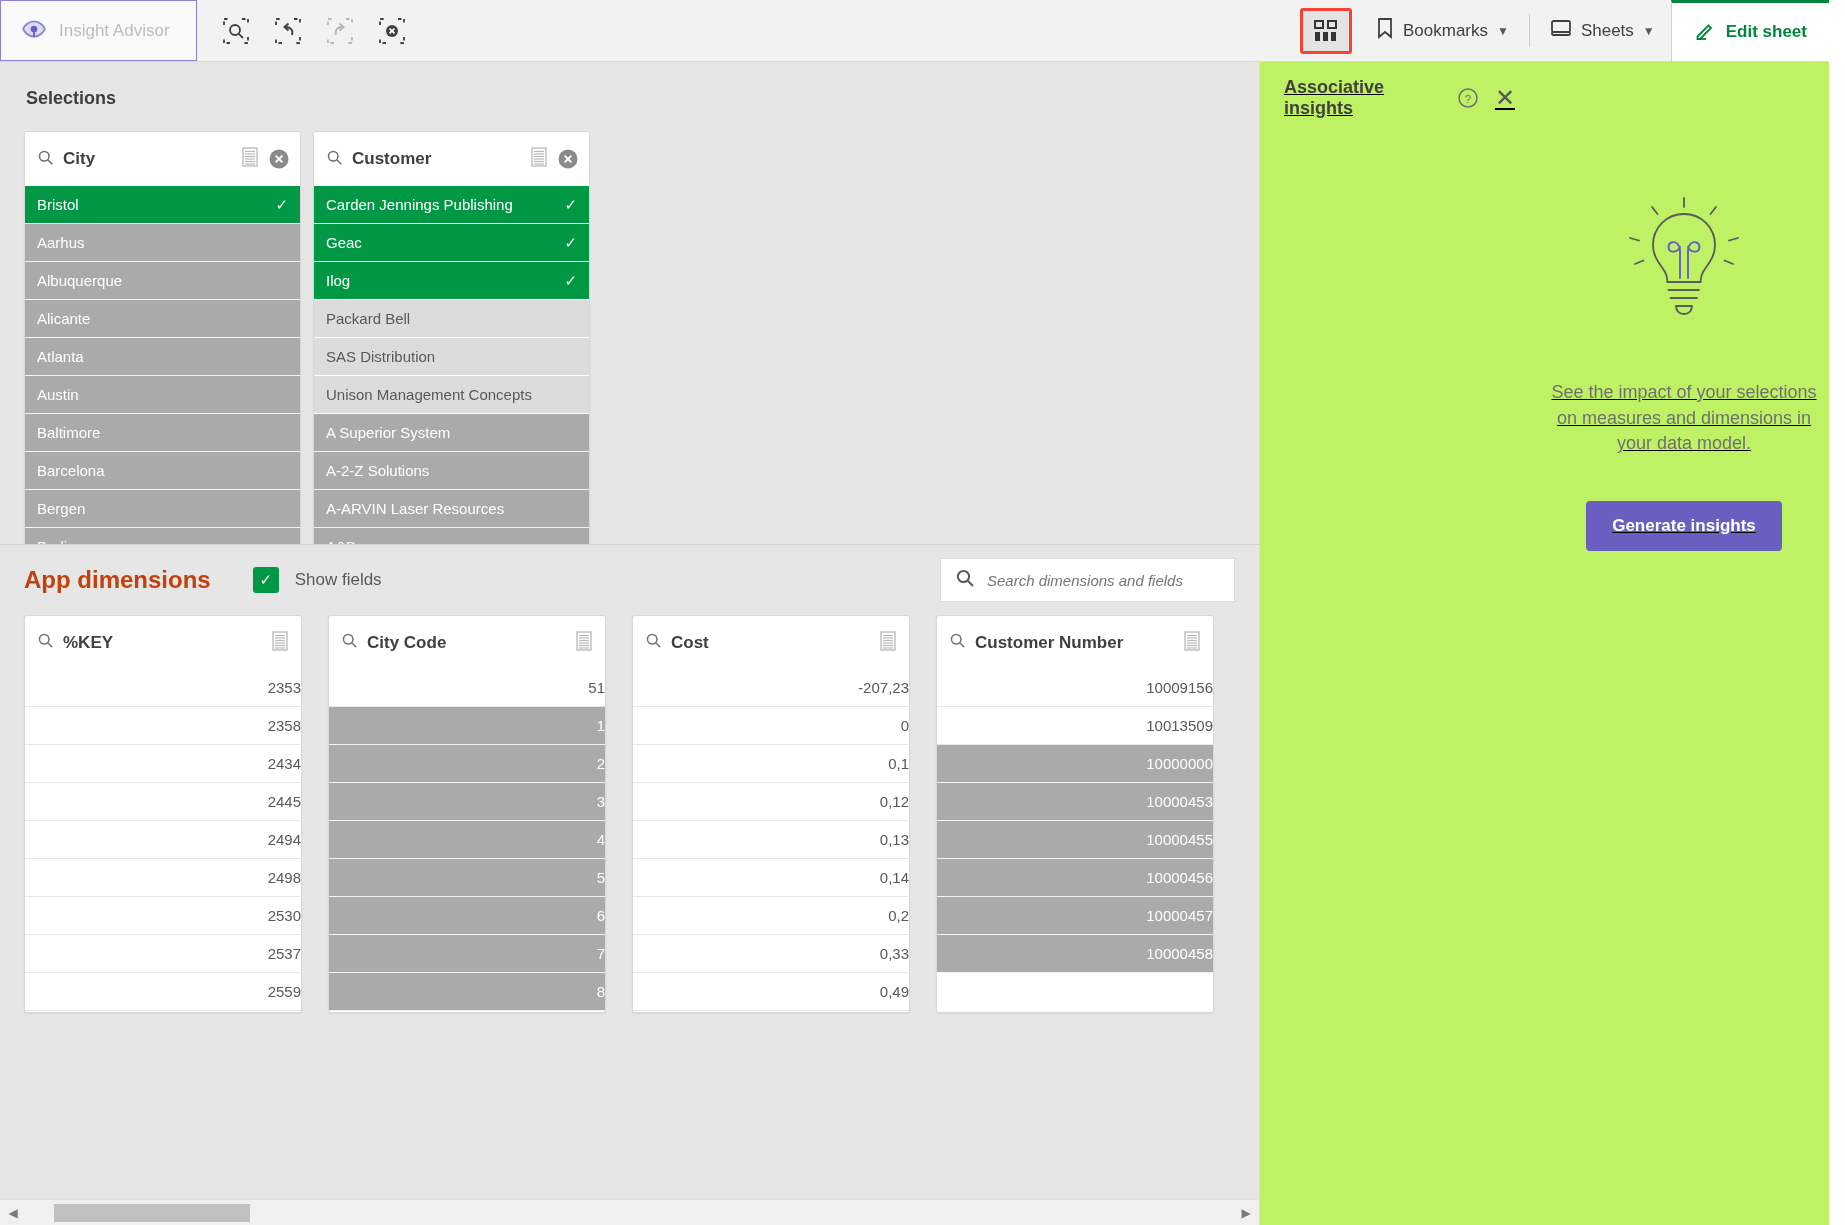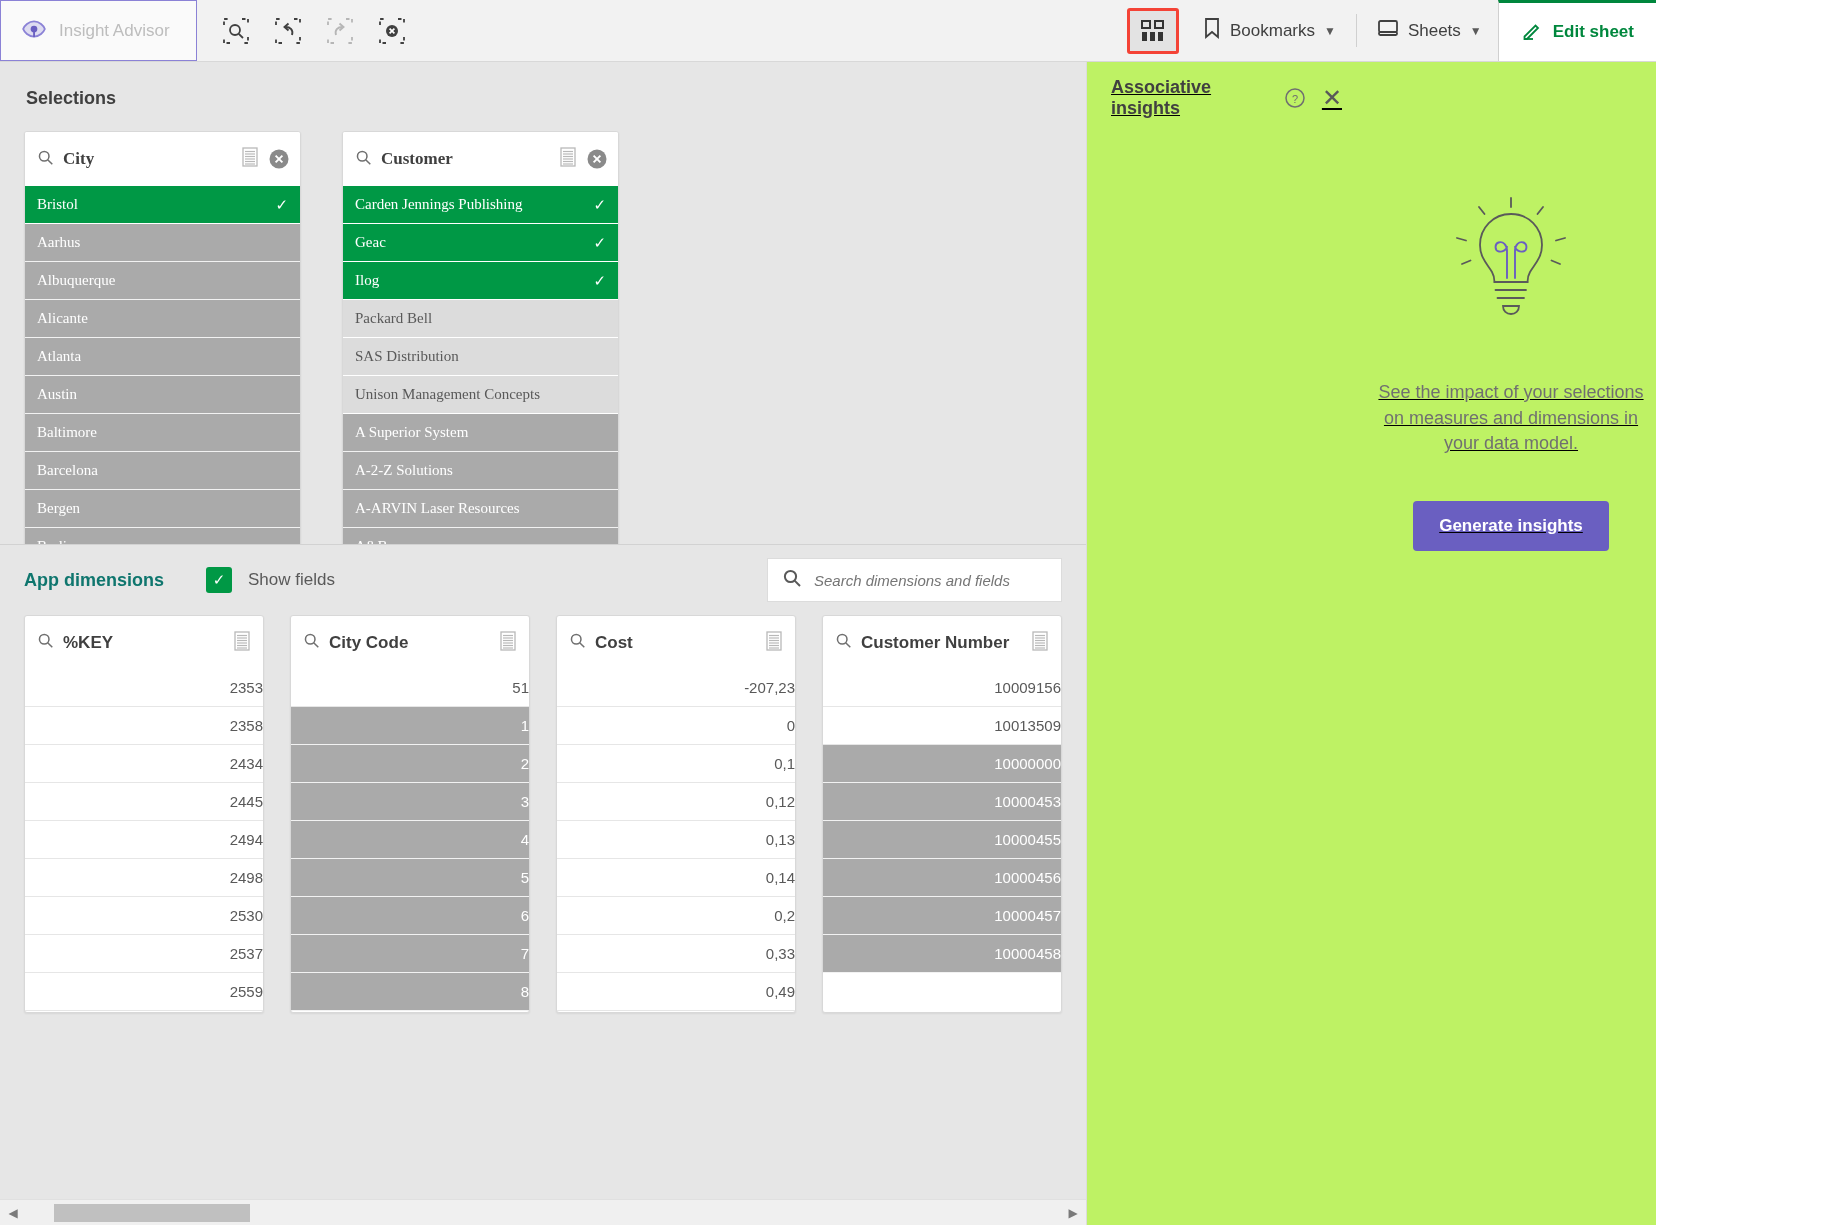--- a/index.html
+++ b/index.html
@@ -2,21 +2,21 @@
 <html><head>
 <meta charset="utf-8">
 <style>
   * { box-sizing: border-box; margin: 0; padding: 0; }
   html, body {
     width: 1845px; height: 1225px;
     font-family: "Liberation Sans", sans-serif;
     background: #ffffff;
     overflow: hidden;
   }
-  .app { position: relative; width: 1656px; height: 1225px; display: flex; flex-direction: column; }
+  .app { position: relative; width: 1829px; height: 1225px; display: flex; flex-direction: column; }
 
   
   .toolbar {
     height: 62px; min-height: 62px;
     background: #f2f2f2;
     display: flex; align-items: stretch;
     border-bottom: 1px solid #d8d8d8;
     position: relative;
   }
   .ia-btn {
@@ -63,21 +63,21 @@
   
   .selections-pane {
     background: #e6e6e6;
     height: 483px; min-height: 483px;
     padding: 0 24px;
     position: relative;
     overflow: hidden;
     border-bottom: 1px solid #d2d2d2;
   }
   .pane-title { font-size: 18px; font-weight: bold; color: #404040; padding: 26px 0 22px 2px; }
-  .sel-row { display: flex; gap: 41px; font-family: Liberation Serif, serif; }
+  .sel-row { display: flex; gap: 12px; }
 
   .listbox {
     width: 277px;
     background: #ffffff;
     border: 1px solid #d8d8d8;
     border-radius: 3px;
     overflow: hidden;
     box-shadow: 0 1px 2px rgba(0,0,0,.07);
   }
   .lb-head {
@@ -99,21 +99,21 @@
   .st-selected { background: #009845; color: #ffffff; }
   .st-excluded { background: #aaaaaa; color: #ffffff; border-bottom-color: #f2f2f2; }
   .st-alt { background: #dcdcdc; color: #595959; border-bottom-color: #ffffff; }
 
   
   .dims-pane {
     flex: 1; background: #e6e6e6; padding: 0 24px;
     position: relative; overflow: hidden; min-height: 0;
   }
   .dims-head { display: flex; align-items: center; height: 70px; }
-  .dims-title { font-size: 18px; font-weight: bold; color: #0f766e; }
+  .dims-title { font-size: 24px; font-weight: bold; color: #c2410c; }
   .chk {
     width: 26px; height: 26px; border-radius: 3px; background: #009845;
     margin-left: 42px; display: flex; align-items: center; justify-content: center;
     color: #fff; font-size: 15px;
   }
   .chk-label { font-size: 17px; color: #595959; margin-left: 16px; }
   .dim-search {
     margin-left: auto; width: 295px; height: 44px; background: #fff;
     border: 1px solid #dcdcdc; display: flex; align-items: center; gap: 12px;
     padding: 0 14px;

